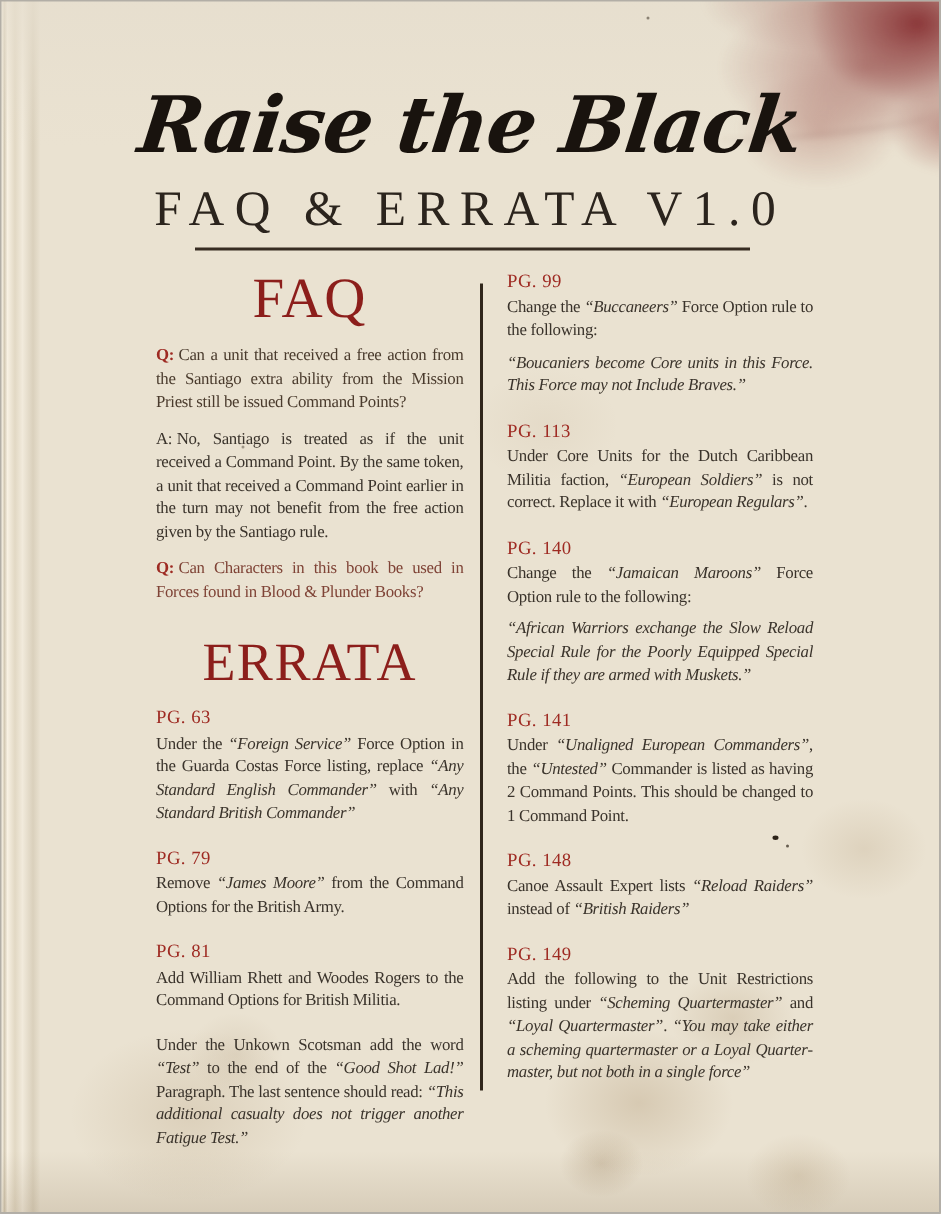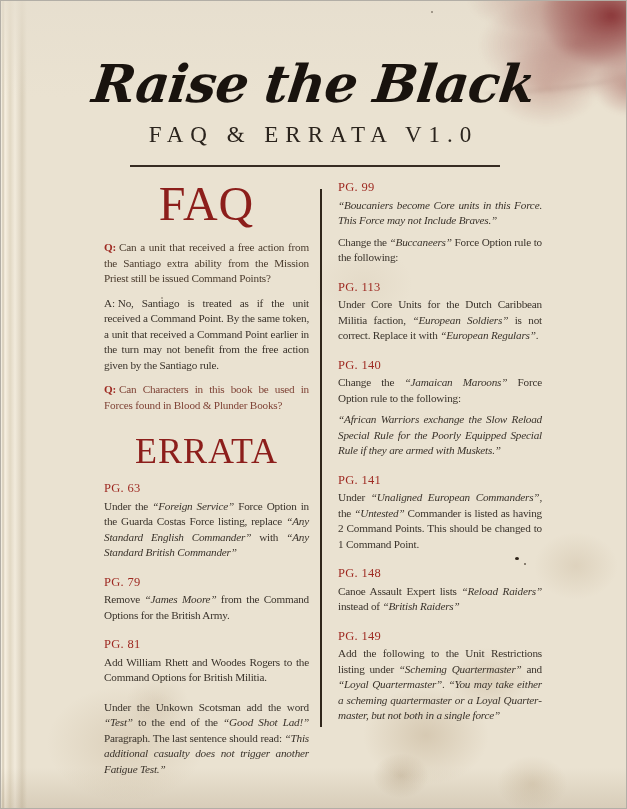--- a/index.html
+++ b/index.html
@@ -47,36 +47,36 @@
   .s4 { left:160px; top:296px; width:2px; height:2px; opacity:.4; }
 
   .title {
     position:absolute; top:52px; left:0; right:0; text-align:center;
     font-family:"DejaVu Serif", serif; font-style:italic; font-weight:bold;
     font-size:52px; letter-spacing:-1px; color:#19130e;
     transform:skewX(-7deg);
   }
   .subtitle {
     position:absolute; top:121px; left:0; right:0; text-align:center;
-    font-size:23px; letter-spacing:7px; color:#2b241d; font-weight:normal;
+    font-size:33px; letter-spacing:7px; color:#2b241d; font-weight:normal;
   }
   .rule {
     position:absolute; top:164px; left:129px; width:370px; height:0;
     border-top:2px solid #271c12; opacity:.92;
   }
 
   .content {
     position:absolute; top:179px; left:103px;
     display:grid; grid-template-columns:205px 29px 204px;
     color:#3a332b; font-size:11.2px; line-height:15.5px; letter-spacing:-0.2px;
   }
   .divider { width:2px; height:538px; background:#30261b; margin:9px 0 0 11px; }
 
   h2.sec {
-    font-size:48px; line-height:1; font-weight:normal; letter-spacing:1px;
+    font-size:38px; line-height:1; font-weight:normal; letter-spacing:1px;
     color:#8c1e1b; text-align:center; margin:0 0 12px 0;
   }
   h2.errata-h { margin:20px 0 12px 0; font-size:36px; }
 
   .faq-item p { margin:0 0 9px 0; text-align:justify; }
   .qlabel { color:#9e2a22; font-weight:bold; margin-right:3px; }
   .alabel { margin-right:3px; }
   .q-body { color:#4a3b2d; }
   .faq-item.warm .q-body { color:#7f4336; }
 
@@ -143,22 +143,22 @@
     </div>
 
     <div>
       <div class="divider"></div>
     </div>
 
     <div class="col">
       <div class="errata-item">
         <div class="pg">PG. 99</div>
         <div class="rich">
+            <p><span>Change the </span><i>“Buccaneers”</i><span> Force Option rule to the following:</span></p>
             <p><i>“Boucaniers become Core units in this Force. This Force may not Include Braves.”</i></p>
-            <p><span>Change the </span><i>“Buccaneers”</i><span> Force Option rule to the following:</span></p>
           </div>
       </div>
       <div class="errata-item">
         <div class="pg">PG. 113</div>
         <div class="rich">
             <p><span>Under Core Units for the Dutch Caribbean Militia faction, </span><i>“European Soldiers”</i><span> is not correct. Replace it with </span><i>“European Regulars”</i><span>.</span></p>
           </div>
       </div>
       <div class="errata-item">
         <div class="pg">PG. 140</div>

